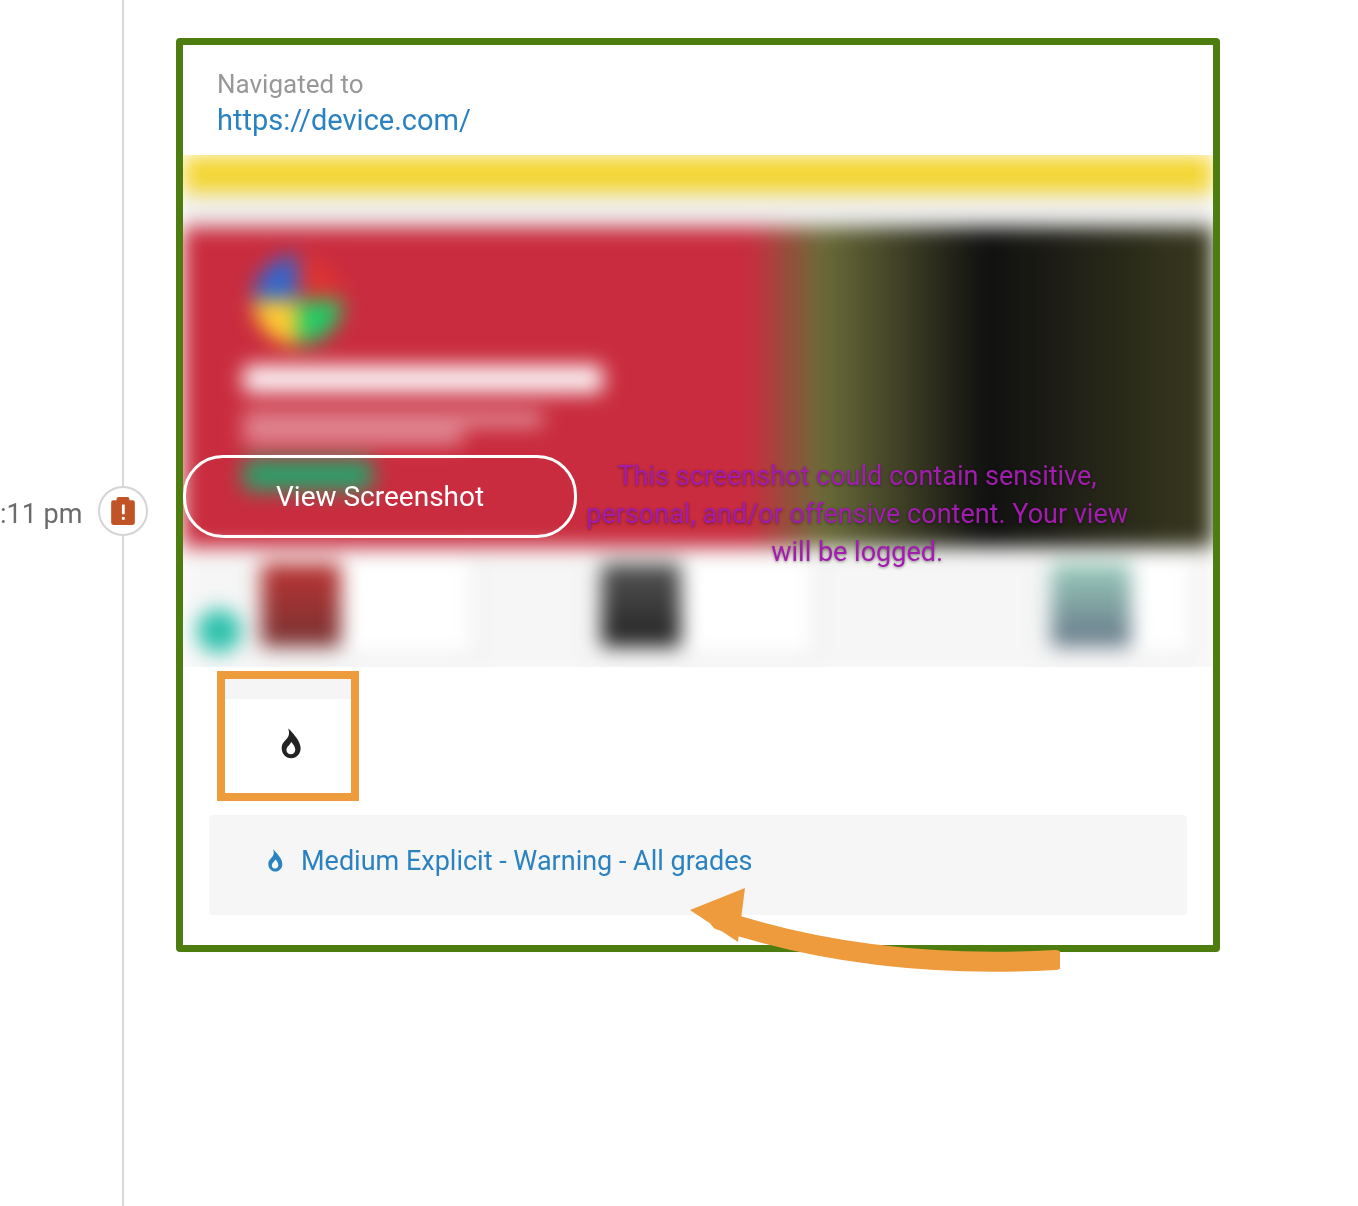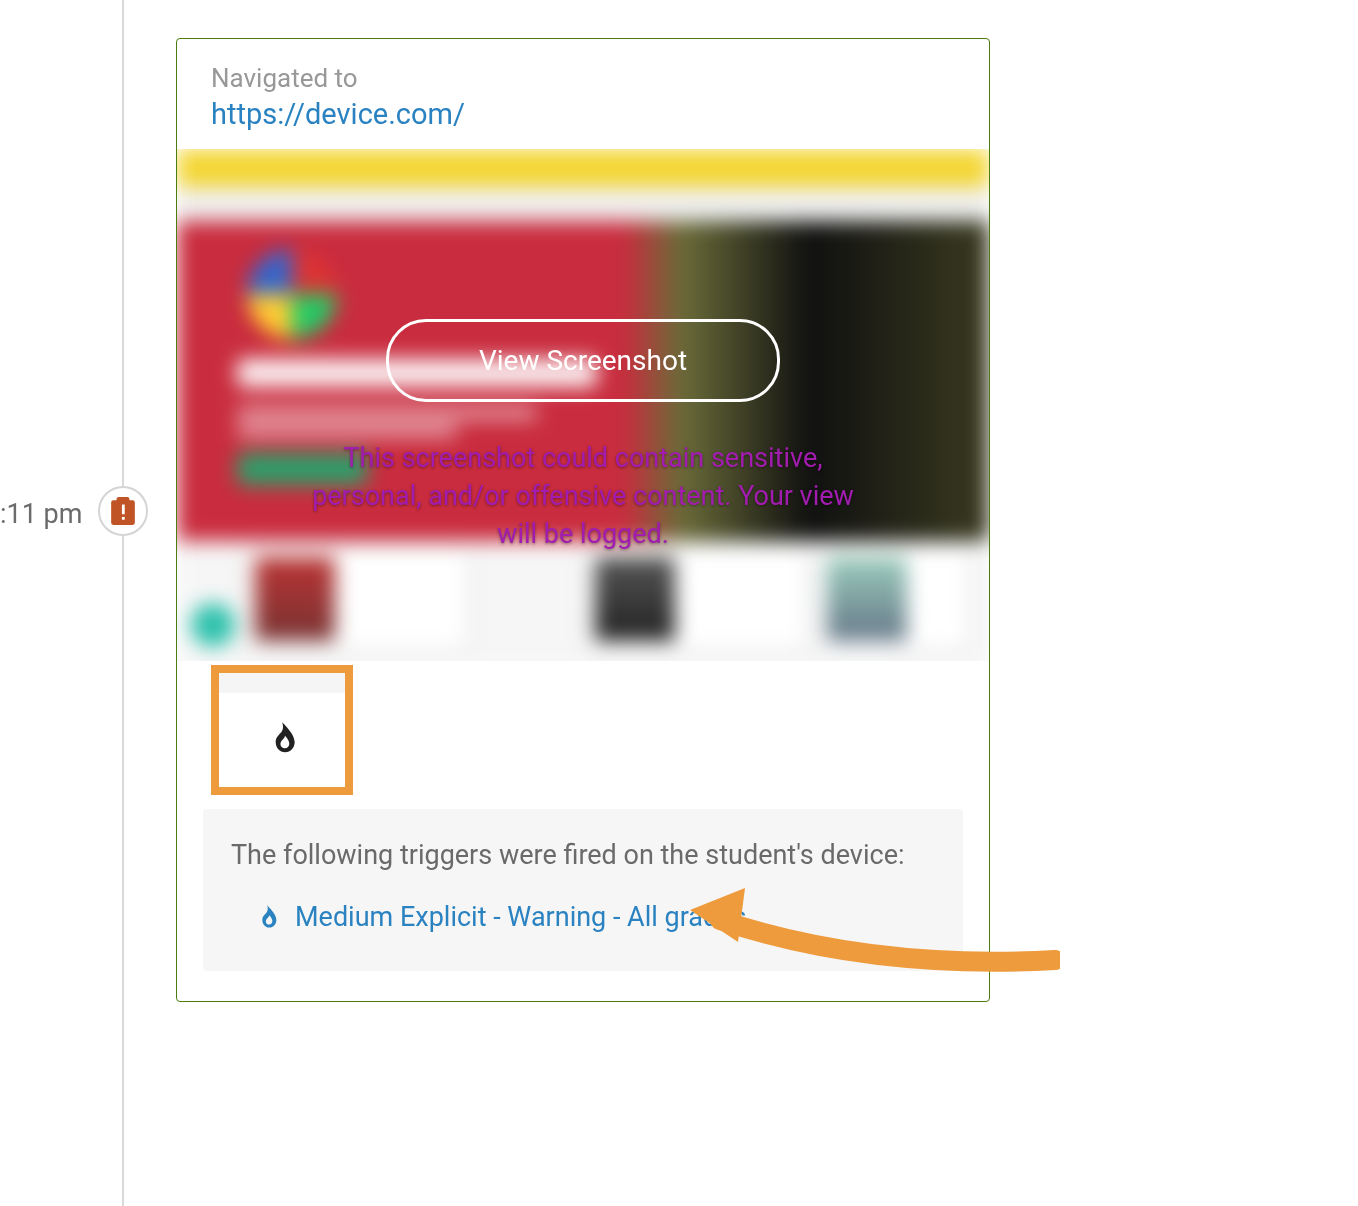--- a/index.html
+++ b/index.html
@@ -38,23 +38,23 @@
     border: 2px solid #d4d4d4;
     display: flex;
     align-items: center;
     justify-content: center;
   }
   .timeline-badge svg { width: 26px; height: 28px; }
   .card {
     position: absolute;
     left: 176px;
     top: 38px;
-    width: 814px;
-    background: #ffffff;
-    border: 1px solid #4d7c0f;
+    width: 1044px;
+    background: #ffffff;
+    border: 7px solid #4d7c0f;
     border-radius: 4px;
     box-shadow: 0 1px 3px rgba(0,0,0,0.02);
   }
   .card-header {
     padding: 24px 34px 18px 34px;
   }
   .nav-label {
     font-size: 26px;
     color: #989898;
     margin-bottom: 4px;
@@ -88,21 +88,20 @@
   .bg-card1 .im { position:absolute; left:8px; top:8px; width:80px; height:84px; background:linear-gradient(#b33,#733);}
   .bg-card2 { position:absolute; top:400px; left:410px; width:220px; height:100px; background:#fff; box-shadow:0 0 10px rgba(0,0,0,0.15);}
   .bg-card2 .im { position:absolute; left:8px; top:8px; width:80px; height:84px; background:linear-gradient(#555,#222);}
   .bg-card3 { position:absolute; top:400px; right:20px; width:150px; height:100px; background:#fff; box-shadow:0 0 10px rgba(0,0,0,0.15);}
   .bg-card3 .im { position:absolute; left:8px; top:8px; width:80px; height:84px; background:linear-gradient(#9cb, #678);}
   .bg-fab { position:absolute; left:14px; bottom:14px; width:44px; height:44px; border-radius:50%; background:#2cc1ac;}
   .overlay {
     position: absolute;
     inset: 0;
     display: flex;
-    flex-direction: column;
     align-items: center;
     padding-top: 170px;
   }
   .view-btn {
     border: 3px solid #ffffff;
     background: transparent;
     color: #fff;
     font-size: 28px;
     padding: 22px 90px;
     border-radius: 40px;
@@ -217,21 +216,20 @@
   <div class="thumb-row">
     <div class="thumb">
       <div class="top-strip"></div>
       <svg viewBox="0 0 24 24">
         <path fill="#222" d="M12 2c0 0 1.5 3 0 5.5S8 11 8 14.5C8 18 10.5 21 14 21c3.5 0 6-3 6-6.5C20 9 12 2 12 2zM13.8 18.5c-1.6 0-2.8-1.1-2.8-2.7 0-1.5 1-2.3 1.9-3.3.9-1 1-2 1-2s2.7 2.6 2.7 5C16.6 17.3 15.4 18.5 13.8 18.5z"></path>
       </svg>
     </div>
   </div>
 
   <div class="triggers-box">
-    <div class="triggers-label">The following triggers were fired on the student's device:</div>
     <a href="#" class="trigger-link">
       <svg viewBox="0 0 24 24">
         <path fill="#2a82c0" d="M12 2c0 0 1.5 3 0 5.5S8 11 8 14.5C8 18 10.5 21 14 21c3.5 0 6-3 6-6.5C20 9 12 2 12 2zM13.8 18.5c-1.6 0-2.8-1.1-2.8-2.7 0-1.5 1-2.3 1.9-3.3.9-1 1-2 1-2s2.7 2.6 2.7 5C16.6 17.3 15.4 18.5 13.8 18.5z"></path>
       </svg>
       <span>Medium Explicit - Warning - All grades</span>
     </a>
   </div>
 </div>
 
 <svg class="arrow-annot" viewBox="0 0 370 100">

